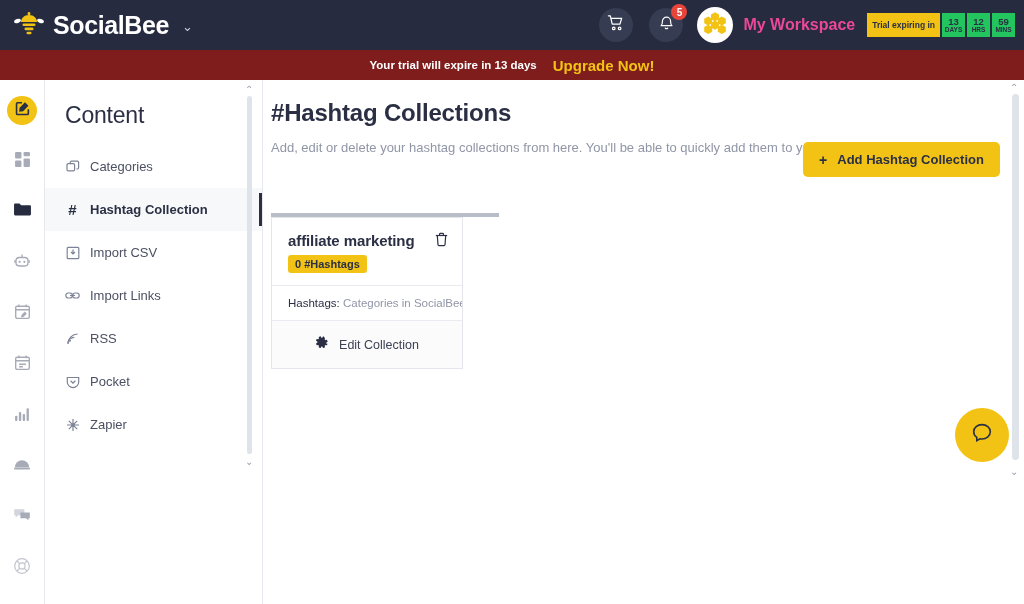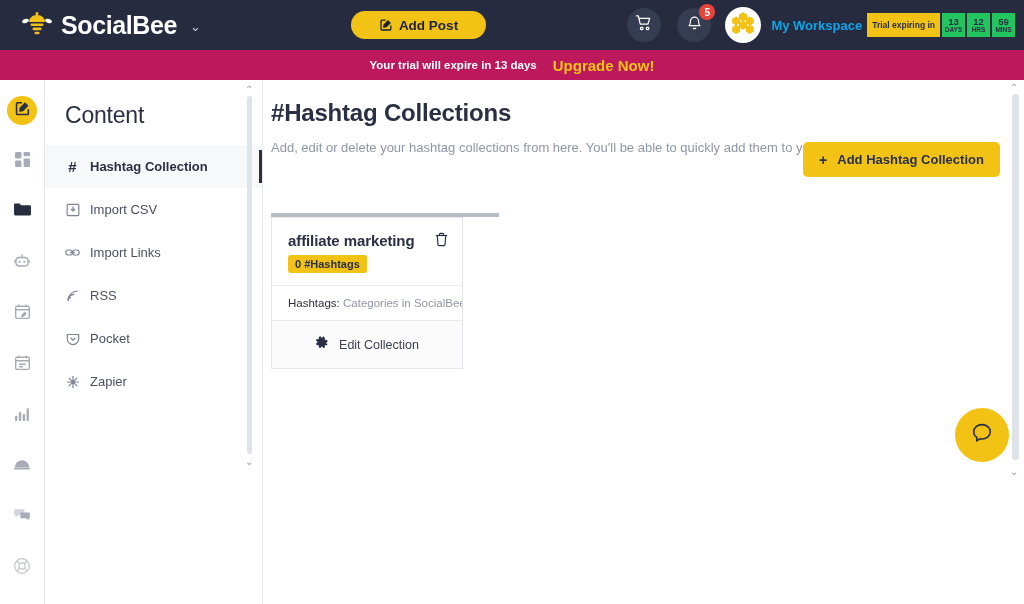--- a/index.html
+++ b/index.html
@@ -8,21 +8,21 @@
     font-family: "Liberation Sans", sans-serif;
     background: #ffffff;
     overflow: hidden;
   }
 
   
   .header {
     position: absolute; top: 0; left: 0;
     width: 1024px; height: 50px;
     background: #262b3f;
-    display: flex; align-items: center; padding-left: 8px;
+    display: flex; align-items: center;
   }
   .logo-wrap {
     display: flex; align-items: center; gap: 9px;
     margin-left: 14px;
   }
   .bee-icon { width: 30px; height: 26px; display: block; }
   .logo-text {
     color: #ffffff; font-size: 25px; font-weight: bold;
     letter-spacing: -0.4px;
   }
@@ -57,22 +57,22 @@
     background: #e8443a; border-radius: 8px;
     color: #fff; font-size: 10px; font-weight: bold;
     display: flex; align-items: center; justify-content: center;
   }
   .avatar {
     width: 36px; height: 36px; border-radius: 50%;
     background: #ffffff; display: flex; align-items: center; justify-content: center;
     margin-right: 10px; cursor: pointer;
   }
   .ws-name {
-    color: #0ea5e9; font-size: 13px; font-weight: bold;
-    margin-right: 4px; white-space: nowrap;
+    color: #ec4899; font-size: 16px; font-weight: bold;
+    margin-right: 11px; white-space: nowrap;
   }
 
   .trial-badge {
     display: flex; align-items: stretch; height: 26px;
     margin-right: 8px; cursor: pointer;
   }
   .trial-label {
     background: #f2c314; color: #2a2f44;
     font-size: 8.5px; font-weight: bold;
     display: flex; align-items: center; padding: 0 5px;
@@ -84,21 +84,21 @@
     display: flex; flex-direction: column;
     align-items: center; justify-content: center; line-height: 1.05;
   }
   .trial-unit .num { font-size: 9.5px; font-weight: bold; }
   .trial-unit .lbl { font-size: 6.5px; font-weight: bold; }
 
   
   .banner {
     position: absolute; top: 50px; left: 0;
     width: 1024px; height: 30px;
-    background: #be185d;
+    background: #7f1d1d;
     display: flex; align-items: center; justify-content: center; gap: 16px;
   }
   .banner-text { color: #ffffff; font-size: 11.5px; font-weight: bold; }
   .banner-link { color: #f2c314; font-size: 15px; font-weight: bold; cursor: pointer; }
 
   
   .rail {
     position: absolute; top: 80px; left: 0;
     width: 45px; height: 524px;
     background: #ffffff; border-right: 1px solid #e6e8ee;
@@ -258,29 +258,20 @@
         <rect x="8.5" y="11.5" width="13" height="2.6" rx="1.3" fill="#f2c314"></rect>
         <rect x="10.5" y="15.6" width="9" height="2.6" rx="1.3" fill="#f2c314"></rect>
         <rect x="12.5" y="19.7" width="5" height="2.6" rx="1.3" fill="#f2c314"></rect>
         <rect x="13.6" y="0" width="2.8" height="3.5" rx="1.4" fill="#f2c314"></rect>
       </svg>
     </span>
     <span class="logo-text">SocialBee</span>
     <span class="logo-caret">⌄</span>
   </div>
 
-  <button class="addpost-btn">
-    <span>
-      <svg class="pencil-sq" viewBox="0 0 16 16" fill="none" stroke="#1e2233" stroke-width="1.5">
-        <path d="M13.5 8.5v4.2a1 1 0 0 1-1 1H3.3a1 1 0 0 1-1-1V3.5a1 1 0 0 1 1-1h4.3"></path>
-        <path d="M10.2 2.2l3.4 3.4-5.1 5.1-3.9.6.6-3.9z" fill="#1e2233" stroke="none"></path>
-      </svg>
-    </span>
-    <span>Add Post</span>
-  </button>
 
   <div class="hdr-right">
 
     <div class="circ-btn cart-btn">
       <span>
         <svg width="18" height="18" viewBox="0 0 20 20" fill="none" stroke="#ffffff" stroke-width="1.4" stroke-linecap="round" stroke-linejoin="round">
           <path d="M1.5 2h2.2l2.1 9.2h8.6l1.9-6.4H5.2"></path>
           <circle cx="7.5" cy="16" r="1.4"></circle>
           <circle cx="14" cy="16" r="1.4"></circle>
         </svg>
@@ -437,20 +428,29 @@
     </span>
   </div>
 
 </div>
 
 <div class="sidebar">
   <div class="sidebar-title">Content</div>
 
   <div class="menu">
 
+    <div class="menu-item">
+      <span class="mi-icon">
+        <svg width="14" height="14" viewBox="0 0 14 14" fill="none" stroke="#7d8396" stroke-width="1.2">
+          <rect x="1" y="3.6" width="7.6" height="7.2" rx="1.3"></rect>
+          <path d="M4.2 3.6V2.4a1.2 1.2 0 0 1 1.2-1.2h6a1.2 1.2 0 0 1 1.2 1.2v5.4a1.2 1.2 0 0 1-1.2 1.2h-1"></path>
+        </svg>
+      </span>
+      <span>Categories</span>
+    </div>
 
     <div class="menu-item active">
       <span class="mi-icon">
           <span class="hash-glyph">#</span>
         </span>
       <span>Hashtag Collection</span>
     </div>
 
     <div class="menu-item">
       <span class="mi-icon">

